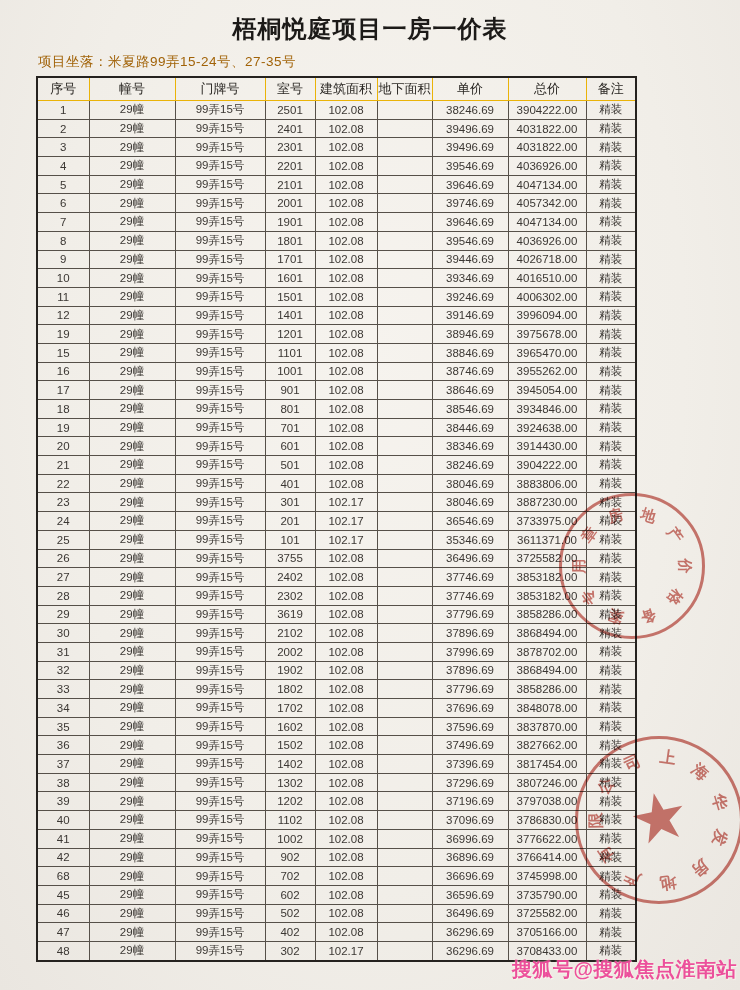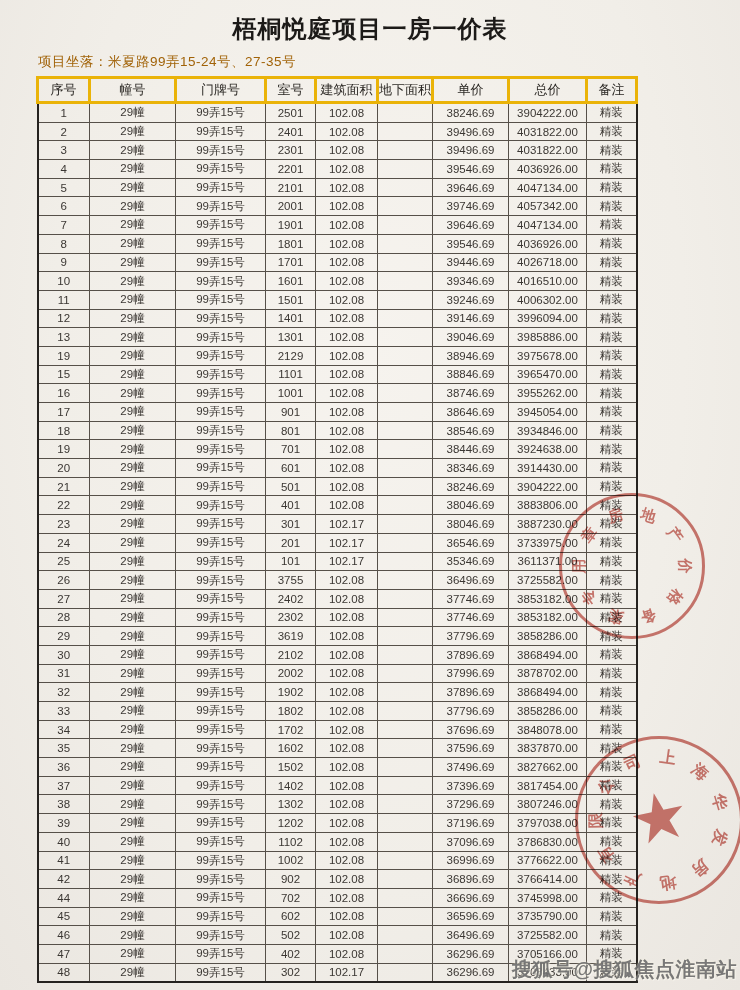--- a/index.html
+++ b/index.html
@@ -17,21 +17,21 @@
     position:absolute;left:38px;top:53px;
     font-size:13.5px;color:#a16207;letter-spacing:.5px;
   }
   table.price-table{
     position:absolute;left:36px;top:76px;width:599px;
     border-collapse:collapse;table-layout:fixed;
     border:2px solid #25221f;
   }
   .price-table th{
     height:22px;font-size:13px;font-weight:normal;color:#2a2723;
-    border:3px solid #eab308;padding:0;text-align:center;font-family:Liberation Mono, monospace;
+    border:1px solid #eab308;padding:0;text-align:center;font-family:Liberation Mono, monospace;
   }
   .price-table td{
     height:17.7px;font-size:11.5px;color:#3b3733;
     border:1px solid #565049;padding:0;text-align:center;
     white-space:nowrap;overflow:hidden;
   }
   
   .seal{
     position:absolute;border-radius:50%;
     mix-blend-mode:multiply;opacity:.78;filter:blur(.4px);
@@ -216,35 +216,24 @@
           <td>29幢</td>
           <td>99弄15号</td>
           <td>1401</td>
           <td>102.08</td>
           <td></td>
           <td>39146.69</td>
           <td>3996094.00</td>
           <td>精装</td>
         </tr>
         <tr>
-          <td>13</td>
-          <td>29幢</td>
-          <td>99弄15号</td>
-          <td>1301</td>
-          <td>102.08</td>
-          <td></td>
-          <td>39046.69</td>
-          <td>3985886.00</td>
-          <td>精装</td>
-        </tr>
-        <tr>
           <td>19</td>
           <td>29幢</td>
           <td>99弄15号</td>
-          <td>2129</td>
+          <td>1201</td>
           <td>102.08</td>
           <td></td>
           <td>38946.69</td>
           <td>3975678.00</td>
           <td>精装</td>
         </tr>
         <tr>
           <td>15</td>
           <td>29幢</td>
           <td>99弄15号</td>
@@ -546,21 +535,21 @@
           <td>29幢</td>
           <td>99弄15号</td>
           <td>902</td>
           <td>102.08</td>
           <td></td>
           <td>36896.69</td>
           <td>3766414.00</td>
           <td>精装</td>
         </tr>
         <tr>
-          <td>44</td>
+          <td>68</td>
           <td>29幢</td>
           <td>99弄15号</td>
           <td>702</td>
           <td>102.08</td>
           <td></td>
           <td>36696.69</td>
           <td>3745998.00</td>
           <td>精装</td>
         </tr>
         <tr>
@@ -633,15 +622,15 @@
       <span class="seal-char" style="font-size: 16px; transform: rotate(138.909deg) translateY(-63px);">房</span>
       <span class="seal-char" style="font-size: 16px; transform: rotate(171.636deg) translateY(-63px);">地</span>
       <span class="seal-char" style="font-size: 16px; transform: rotate(204.364deg) translateY(-63px);">产</span>
       <span class="seal-char" style="font-size: 16px; transform: rotate(237.091deg) translateY(-63px);">有</span>
       <span class="seal-char" style="font-size: 16px; transform: rotate(269.818deg) translateY(-63px);">限</span>
       <span class="seal-char" style="font-size: 16px; transform: rotate(302.545deg) translateY(-63px);">公</span>
       <span class="seal-char" style="font-size: 16px; transform: rotate(335.273deg) translateY(-63px);">司</span>
       <span class="seal-star">★</span>
     </div>
 
-  <div class="watermark" style="color: #737373;">搜狐号@搜狐焦点淮南站</div>
+  <div class="watermark" style="color: #ec4899;">搜狐号@搜狐焦点淮南站</div>
 
 </div>
 
 </body></html>

